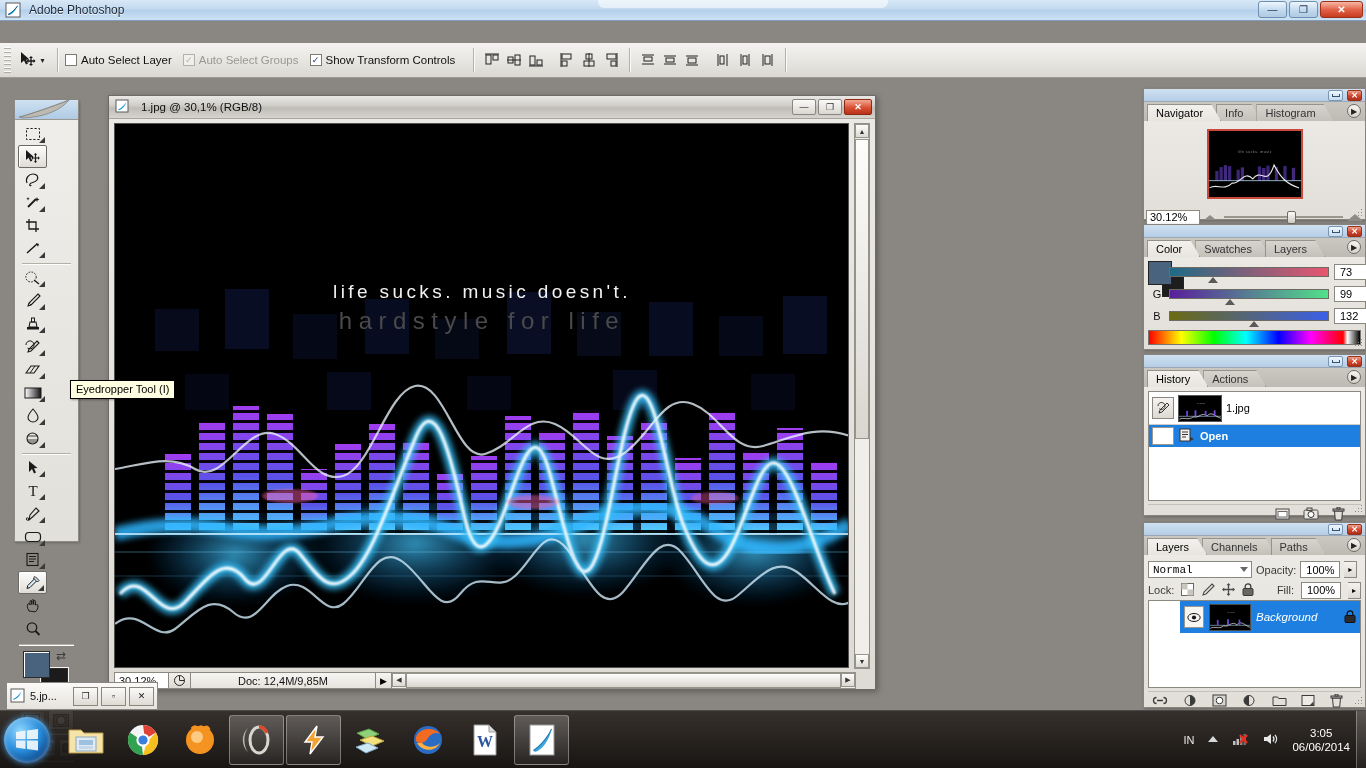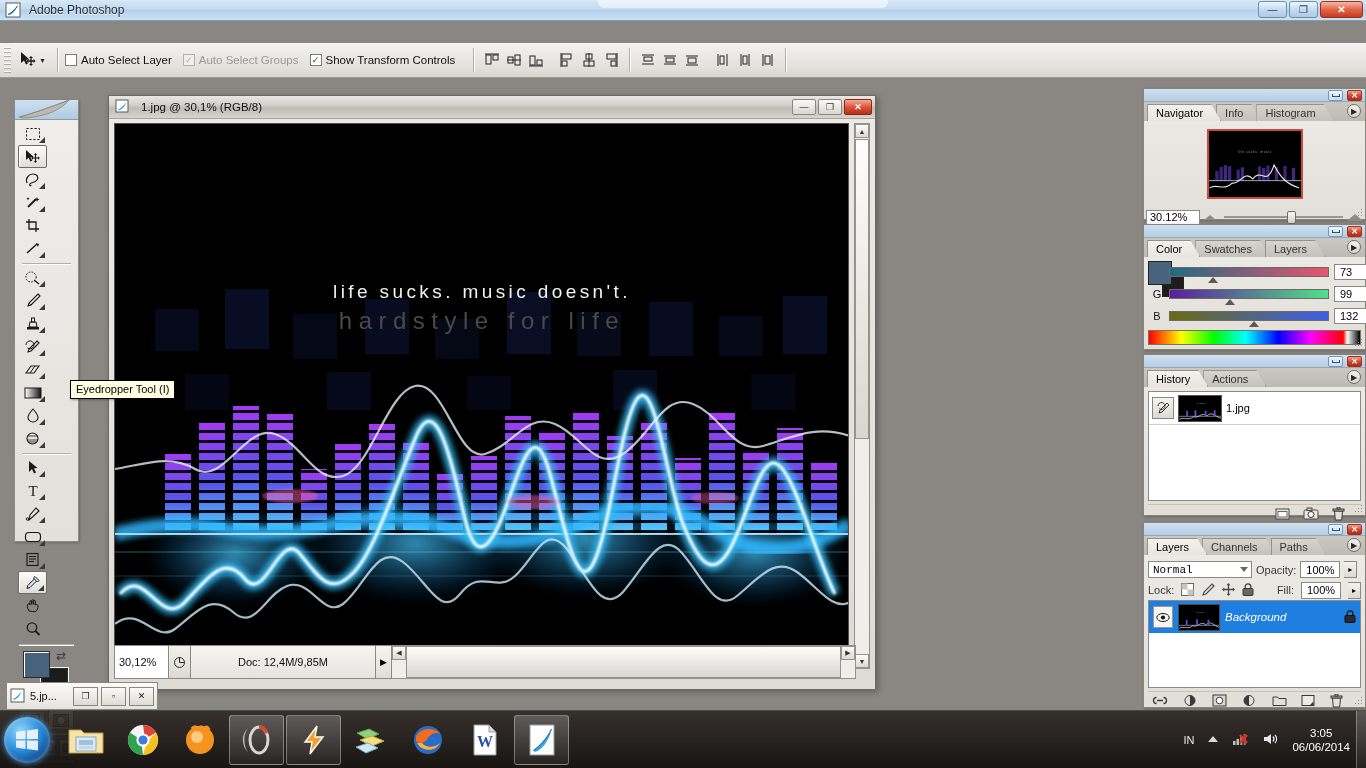--- a/index.html
+++ b/index.html
@@ -176,21 +176,21 @@
   }
   .artwork { position:absolute; inset:0; background:#000; }
 
   .vscroll { position:absolute; right:5px; top:4px; width:16px; height:546px;
     background:#f0eeea; border:1px solid #949189; }
   .sb-arrow { width:14px; height:14px; background:linear-gradient(180deg,#fdfdfb,#dcd9d2);
     border:1px solid #97948d; display:flex; align-items:center; justify-content:center; font-size:7px; color:#333; }
   .sb-thumb { background:linear-gradient(180deg,#fdfdfb,#d9d6cf); border:1px solid #97948d; }
 
   .statusbar {
-    position:absolute; left:5px; bottom:10px; height:34px; display:flex; align-items:stretch;
+    position:absolute; left:5px; bottom:0; height:17px; display:flex; align-items:stretch;
   }
   .st-zoom { width:55px; background:#fff; border:1px solid #8c8982; font-size:11px;
     display:flex; align-items:center; padding-left:4px; color:#111; }
   .st-icon { width:22px; background:linear-gradient(180deg,#f2f0ec,#ddd9d2); border:1px solid #8c8982; border-left:none;
     display:flex; align-items:center; justify-content:center; }
   .st-doc { width:185px; background:linear-gradient(180deg,#f6f5f2,#e6e3dd); border:1px solid #8c8982; border-left:none;
     font-size:11px; display:flex; align-items:center; justify-content:center; color:#111; }
   .st-arrow { width:16px; background:linear-gradient(180deg,#f6f5f2,#e0ddd6); border:1px solid #8c8982; border-left:none;
     display:flex; align-items:center; justify-content:center; font-size:9px; }
   .st-hsb { width:464px; background:#f0eeea; border:1px solid #949189; border-left:none; display:flex; }
@@ -1033,20 +1033,33 @@
               <path d="M5 470 C 80 420 160 500 240 420 C 330 460 380 310 470 400 C 560 280 640 470 730 450" stroke="#ffffff" stroke-width="14" fill="none" opacity=".85"></path>
               <rect x="120" y="300" width="30" height="110" fill="#6a45d8"></rect>
               <rect x="260" y="290" width="30" height="120" fill="#7b4be0"></rect>
               <rect x="430" y="300" width="30" height="110" fill="#6a45d8"></rect>
               <rect x="580" y="288" width="30" height="122" fill="#7b4be0"></rect>
               <text x="367" y="170" text-anchor="middle" fill="#888" font-size="34" font-family="Liberation Sans, sans-serif">life sucks</text>
             </svg>
           </span>
           <span>1.jpg</span>
         </div>
+        <div class="hist-row sel">
+          <span class="hist-box"></span>
+          <span>
+            <svg width="16" height="15">
+                <rect x="1" y="1" width="10" height="12" fill="#f4f2ee" stroke="#333"></rect>
+                <line x1="3" y1="4" x2="9" y2="4" stroke="#333"></line>
+                <line x1="3" y1="6.5" x2="9" y2="6.5" stroke="#333"></line>
+                <line x1="3" y1="9" x2="7" y2="9" stroke="#333"></line>
+                <path d="M11 9 l4 2 -4 2 z" fill="#333"></path>
+              </svg>
+          </span>
+          <span>Open</span>
+        </div>
       </div>
       <div class="pal-foot">
         <span>
           <svg width="15" height="13">
               <rect x="1" y="2" width="13" height="10" fill="#e9e6e0" stroke="#4a4a4a"></rect>
               <rect x="3" y="4.5" width="9" height="5.5" fill="#fff" stroke="#6a6a6a"></rect>
             </svg>
         </span>
         <span>
           <svg width="16" height="13">
@@ -1114,21 +1127,21 @@
           <svg width="12" height="13">
               <rect x="1" y="5.5" width="10" height="7" rx="1" fill="#6a6760" stroke="#3a3a3a"></rect>
               <path d="M3.2 5.5 V3.6 a2.8 2.8 0 0 1 5.6 0 V5.5" fill="none" stroke="#3a3a3a" stroke-width="1.3"></path>
             </svg>
         </span>
         <span class="lay-lbl" style="margin-left:auto">Fill:</span>
         <span class="lay-num">100%</span>
         <span class="lay-stepper">▸</span>
       </div>
       <div class="l
-ay-list lay-list" style="height:88px;background:#fff;border:1px solid #8c8982;">
+ay-list lay-list" style="height:88px;background:#fff;border:1px solid #8c8982;padding-left:31px;">
         <div class="lay-item sel">
           <span class="lay-eye">
             <svg width="14" height="11">
                 <ellipse cx="7" cy="5.5" rx="6.2" ry="4" fill="none" stroke="#1a1a1a"></ellipse>
                 <circle cx="7" cy="5.5" r="2.1" fill="#1a1a1a"></circle>
               </svg>
           </span>
           <span class="lay-thumb">
             <svg width="42" height="27" viewBox="0 0 735 545" preserveAspectRatio="none">
               <rect width="735" height="545" fill="#000"></rect>

